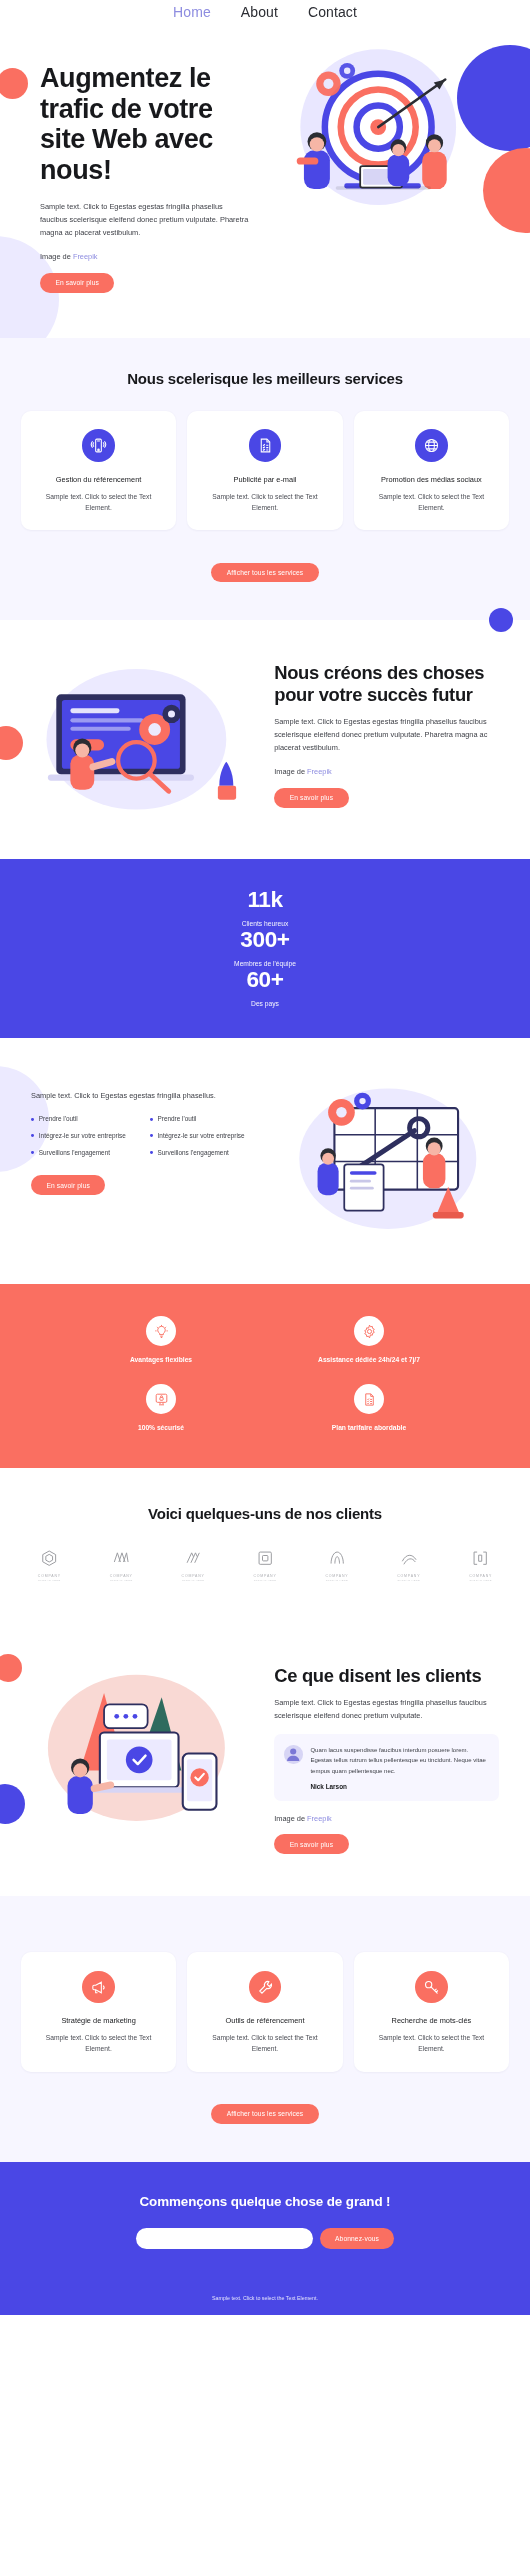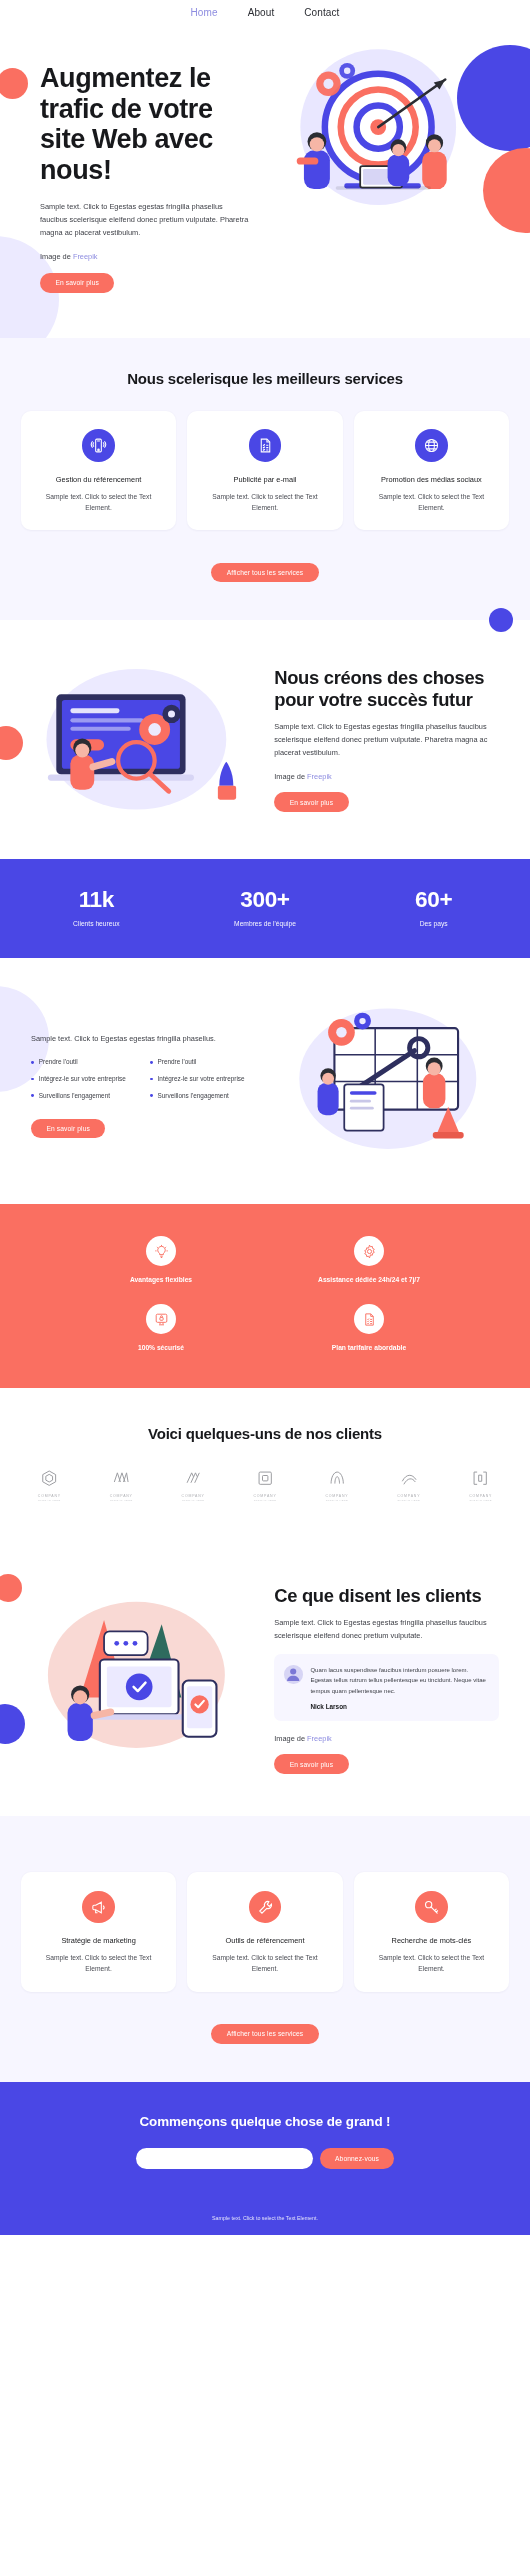--- a/index.html
+++ b/index.html
@@ -13,21 +13,21 @@
     overflow-x: hidden;
     -webkit-font-smoothing: antialiased;
   }
   .wrap { width: 530px; position: relative; overflow: hidden; }
 
   
   .nav {
     height: 24px; display: flex; align-items: center; justify-content: center;
     gap: 30px; background: #fff; position: relative; z-index: 40;
   }
-  .nav a { font-size: 10px; color: #2b2d33; text-decoration: none; letter-spacing: 0.1px; }
+  .nav a { font-size: 14px; color: #2b2d33; text-decoration: none; letter-spacing: 0.1px; }
   .nav a.active { color: #8d8ce0; }
 
   
   .hero { position: relative; padding: 18.4px 0 45px; background: #fff; overflow: hidden; }
   .hero-inner { position: relative; z-index: 10; display: flex; padding: 0 40px; justify-content: flex-end; }
   .hero-left { width: 212px; padding-top: 21px; }
   .hero-right { flex: 1; position: relative; }
 
   h1.hero-title {
     font-size: 27px; line-height: 1.13; font-weight: 800; letter-spacing: -0.4px;
@@ -68,25 +68,25 @@
   .icon-circle {
     width: 32.5px; height: 32.5px; border-radius: 50%; background: #4a47e5;
     margin: 0 auto 12.7px; display: flex; align-items: center; justify-content: center;
   }
   .icon-circle svg { width: 17px; height: 17px; }
   .card-title { font-size: 7.4px; font-weight: 400; color: #18191c; margin-bottom: 7px; }
   .card-text { font-size: 6.7px; line-height: 1.7; color: #4a4c54; }
   .center-btn { text-align: center; margin-top: 21px; }
 
   
-  .split { display: flex; align-items: center; padding: 42px 31px; gap: 18.4px; position: relative; }
+  .split { display: flex; align-items: flex-start; padding: 42px 31px; gap: 18.4px; position: relative; }
   .split .col { flex: 1; position: relative; z-index: 5; }
 
   
-  .stats { background: #4a47e5; display: flex; padding: 28px 12px 31px; }
+  .stats { background: #4a47e5; display: flex; padding: 28px 12px 31px; flex-direction: column; }
   .stat { flex: 1; text-align: center; color: #fff; }
   .stat-num { font-size: 22.6px; font-weight: 800; letter-spacing: -0.4px; }
   .stat-label { font-size: 6.7px; margin-top: 7px; opacity: .95; }
 
   
   .bullets { display: flex; gap: 12.7px; margin-top: 11.3px; }
   .bullets ul { list-style: none; flex: 1; }
   .bullets li {
     font-size: 6.4px; line-height: 1.6; color: #3c3e45; position: relative;
     padding-left: 7.8px; margin-bottom: 6.4px;

